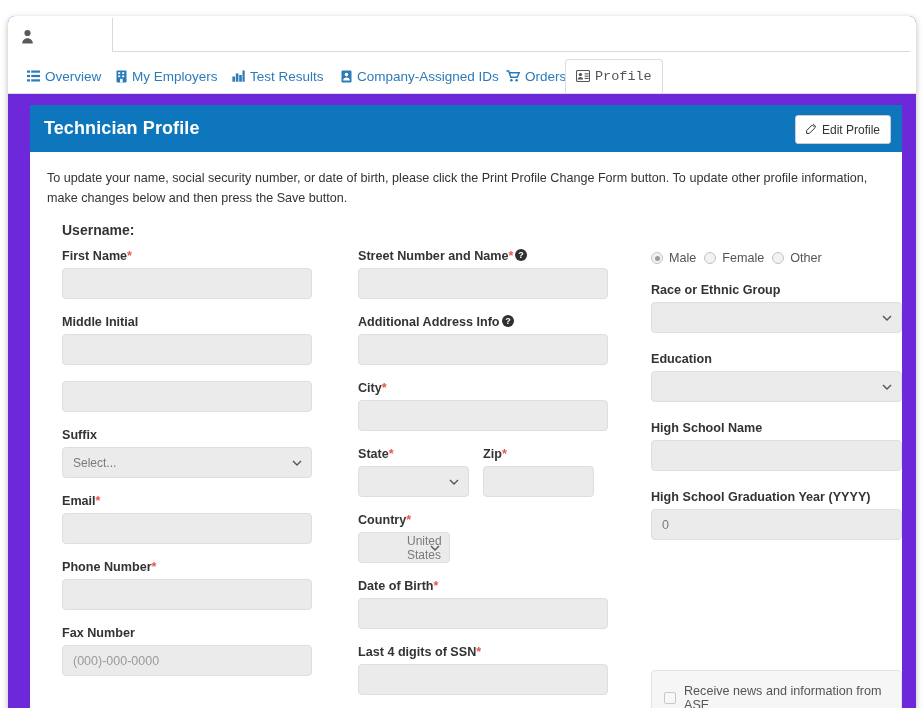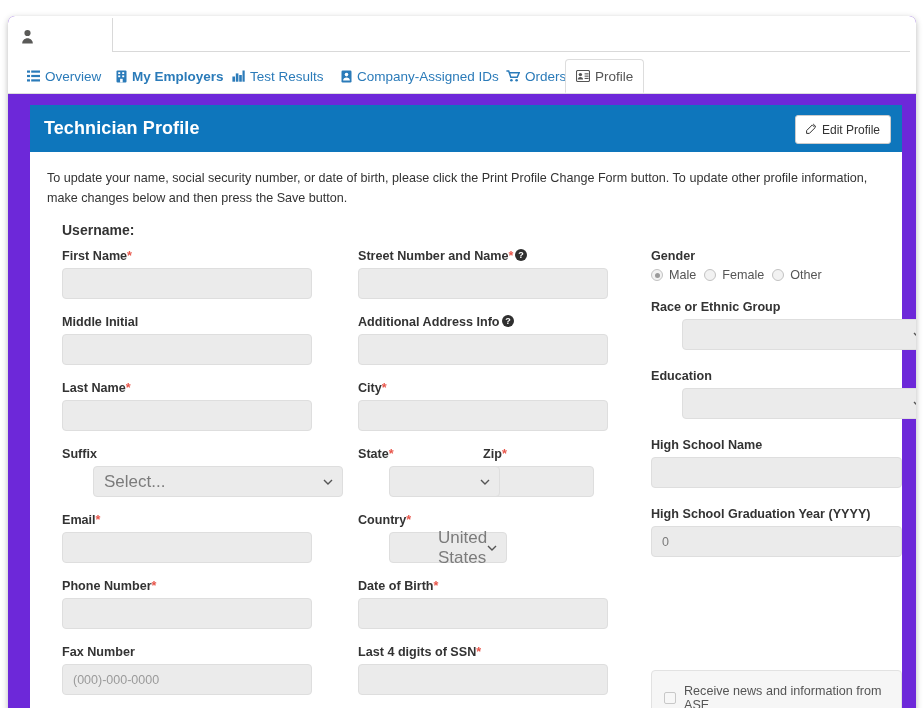--- a/index.html
+++ b/index.html
@@ -196,42 +196,41 @@
   .inp::placeholder { color: #9a9a9a; }
 
   .sel {
     position: relative;
     width: 100%;
     height: 31px;
     background: #ebebeb;
     border: 1px solid #dedede;
     border-radius: 4px;
     box-sizing: border-box;
-    font-size: 17px;
+    font-size: 12px;
     color: #7b7b7b;
     display: flex;
     align-items: center;
     padding: 0 26px 0 10px;
     cursor: pointer;
-    margin-left: 31px;
   }
   .sel .caret {
     position: absolute;
     right: 9px; top: 50%;
     transform: translateY(-50%);
     color: #555555;
     line-height: 0;
   }
 
   
   .pair { display: flex; gap: 14px; }
   .pair .p-state { width: 111px; }
   .pair .p-zip   { width: 111px; }
 
-  .w-country { width: 118px; padding-left: 48px; }
+  .w-country { width: 92px; padding-left: 48px; }
 
   
   .radio-row { display: flex; align-items: center; gap: 8px; margin-top: 2px; }
   .radio-item { display: flex; align-items: center; gap: 6px; font-size: 12.6px; color: #555555; cursor: pointer; }
   .rdo {
     width: 12px; height: 12px;
     border: 1px solid #c2c2c2;
     border-radius: 50%;
     background: #f2f2f2;
     box-sizing: border-box;
@@ -306,21 +305,21 @@
           <rect x="0" y="4.9" width="3" height="2.2" fill="#2b7bb9"></rect>
           <rect x="0" y="9.3" width="3" height="2.2" fill="#2b7bb9"></rect>
           <rect x="4.2" y="0.5" width="8.8" height="2.2" fill="#2b7bb9"></rect>
           <rect x="4.2" y="4.9" width="8.8" height="2.2" fill="#2b7bb9"></rect>
           <rect x="4.2" y="9.3" width="8.8" height="2.2" fill="#2b7bb9"></rect>
         </svg>
       </span>
       <span>Overview</span>
     </div>
 
-    <div class="tab" style="left:97px;font-weight:bold;">
+    <div class="tab" style="left:97px;">
       <span class="ticon">
         <svg width="11" height="13" viewBox="0 0 11 13">
           <rect x="0.5" y="0.5" width="10" height="12" rx="1" fill="#2b7bb9"></rect>
           <rect x="2.2" y="2.2" width="2" height="1.8" fill="#ffffff"></rect>
           <rect x="6.2" y="2.2" width="2" height="1.8" fill="#ffffff"></rect>
           <rect x="2.2" y="5.4" width="2" height="1.8" fill="#ffffff"></rect>
           <rect x="6.2" y="5.4" width="2" height="1.8" fill="#ffffff"></rect>
           <rect x="4.1" y="8.8" width="2.6" height="3.7" fill="#ffffff"></rect>
         </svg>
       </span>
@@ -354,21 +353,21 @@
       <span class="ticon">
         <svg width="14" height="12" viewBox="0 0 14 12">
           <path d="M0.4 1.1h2.3l2.1 6.2h6.4l2-4.6H3.6" fill="none" stroke="#2b7bb9" stroke-width="1.5"></path>
           <circle cx="5.4" cy="10.3" r="1.3" fill="#2b7bb9"></circle>
           <circle cx="10.6" cy="10.3" r="1.3" fill="#2b7bb9"></circle>
         </svg>
       </span>
       <span>Orders</span>
     </div>
 
-    <div class="tab active" style="left:557px;">
+    <div class="tab active" style="left:557px;font-family:Liberation Mono, monospace;">
       <span class="ticon">
         <svg width="14" height="12" viewBox="0 0 14 12">
           <rect x="0.5" y="0.5" width="13" height="11" rx="1.2" fill="none" stroke="#555555" stroke-width="1.1"></rect>
           <circle cx="4.4" cy="4.6" r="1.7" fill="#555555"></circle>
           <path d="M1.7 9.6c0-1.6 1.2-2.6 2.7-2.6s2.7 1 2.7 2.6z" fill="#555555"></path>
           <rect x="8.6" y="3.3" width="4" height="1.1" fill="#555555"></rect>
           <rect x="8.6" y="5.6" width="4" height="1.1" fill="#555555"></rect>
           <rect x="8.6" y="7.9" width="4" height="1.1" fill="#555555"></rect>
         </svg>
       </span>
@@ -407,21 +406,20 @@
           <label class="fl"><span>First Name</span><span class="req">*</span></label>
           <input class="inp" type="text" value="" style="">
         </div>
 
         <div class="field">
           <label class="fl">Middle Initial</label>
           <input class="inp" type="text" value="" style="">
         </div>
 
         <div class="field">
-          <label class="fl"><span>Last Name</span><span class="req">*</span></label>
           <input class="inp" type="text" value="" style="">
         </div>
 
         <div class="field">
           <label class="fl">Suffix</label>
           <div class="sel">
             <span>Select...</span>
             <span class="caret">
               <svg width="10" height="6" viewBox="0 0 10 6">
                   <path d="M1 1l4 4 4-4" fill="none" stroke="#555555" stroke-width="1.4"></path>
@@ -508,21 +506,20 @@
         <div class="field">
           <label class="fl"><span>Last 4 digits of SSN</span><span class="req">*</span></label>
           <input class="inp" type="text" value="" style="">
         </div>
 
       </div>
 
       <div class="col col-right">
 
         <div class="field">
-          <label class="fl">Gender</label>
           <div class="radio-row">
             <span class="radio-item">
               <span class="rdo checked"></span>
               <span>Male</span>
             </span>
             <span class="radio-item">
               <span class="rdo"></span>
               <span>Female</span>
             </span>
             <span class="radio-item">

